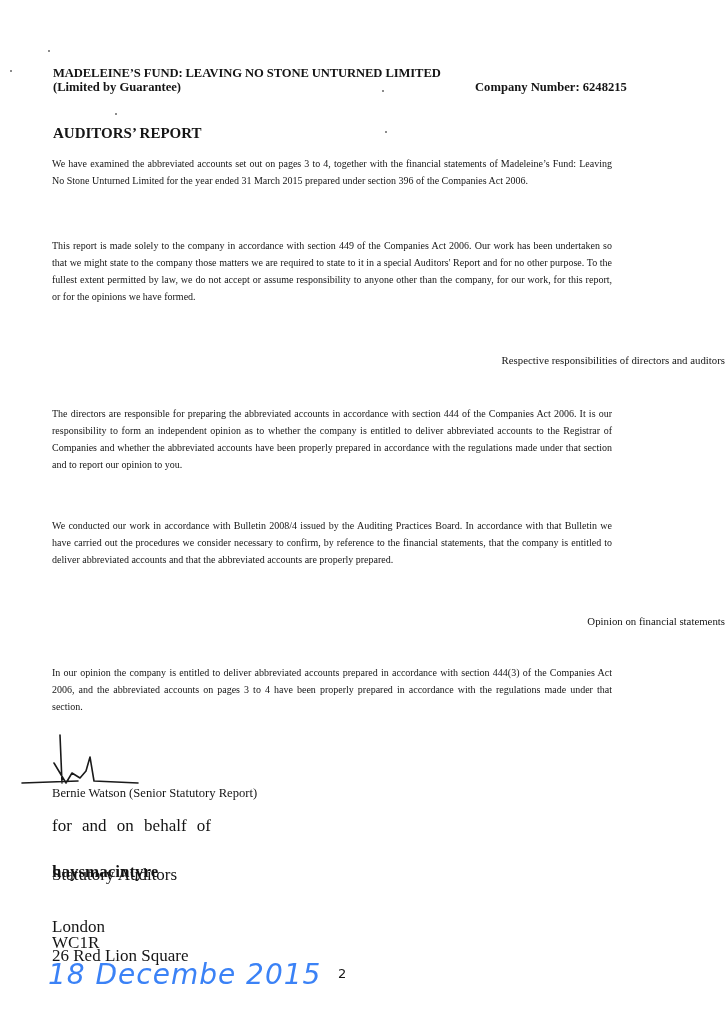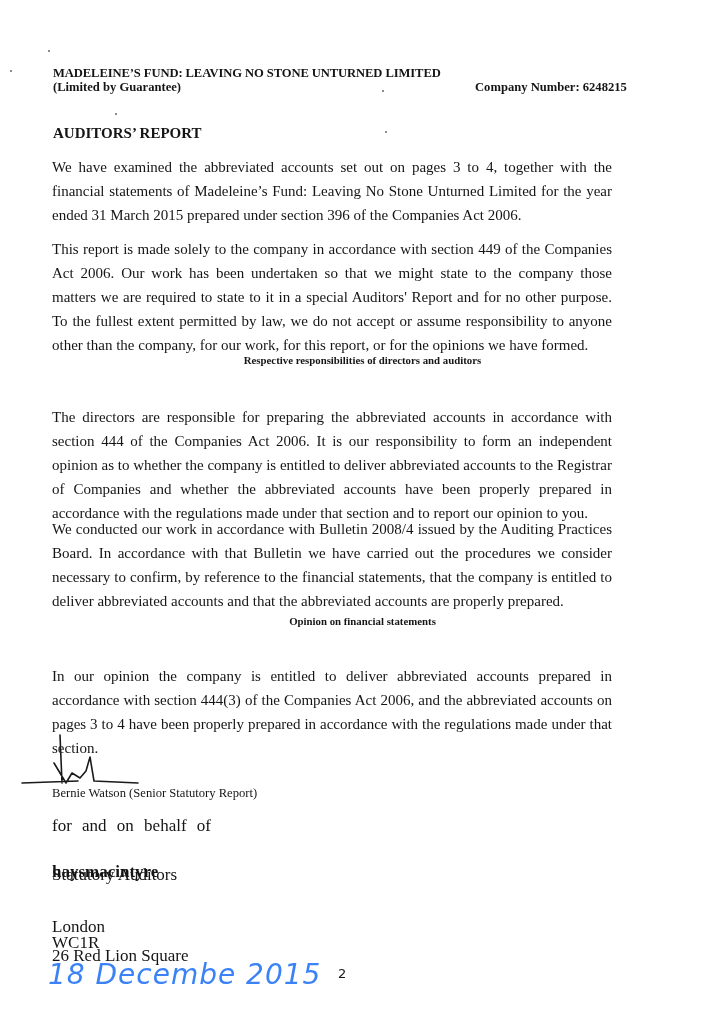--- a/index.html
+++ b/index.html
@@ -3,22 +3,22 @@
   <meta charset="utf-8">
   <style>
     html, body { margin: 0; padding: 0; background: #ffffff; }
     body { width: 725px; height: 1035px; position: relative; overflow: hidden;
       font-family: "Liberation Serif", "DejaVu Serif", serif; color: #151515; }
     .abs { position: absolute; }
     .hdr-title { left: 53px; top: 66px; font-size: 12.6px; font-weight: bold; letter-spacing: -0.1px; }
     .hdr-sub { left: 53px; top: 80px; font-size: 12.6px; font-weight: bold; text-align: center; }
     .hdr-num { left: 475px; top: 80px; font-size: 12.6px; font-weight: bold; }
     .rpt-title { left: 53px; top: 125px; font-size: 15px; font-weight: bold; }
-    .para { left: 52px; width: 560px; font-size: 15px; line-height: 24px; text-align: justify; }
-    .sub-heading { font-size: 10.8px; font-weight: bold; text-align: center; left: 0; width: 725px; }
+    .para { left: 52px; width: 560px; font-size: 10px; line-height: 17px; text-align: justify; }
+    .sub-heading { font-size: 10.8px; font-weight: normal; text-align: right; left: 0; width: 725px; }
     .sig-line { left: 65px; font-size: 12.6px; }
     .sig-block { left: 52px; font-size: 17px; line-height: 15.6px; }
     .bold { font-weight: bold; }
     .behalf { word-spacing: 6px; }
     .speck { width: 2px; height: 2px; background: #666; border-radius: 1px; }
     .hand { font-family: "DejaVu Sans", sans-serif; font-size: 28px; font-style: italic; color: #3b82f6; letter-spacing: 1px; }
     .page-num { left: 338px; top: 938px; font-size: 13px; font-family: "DejaVu Sans", sans-serif; }
   </style>
 </head>
 <body>

